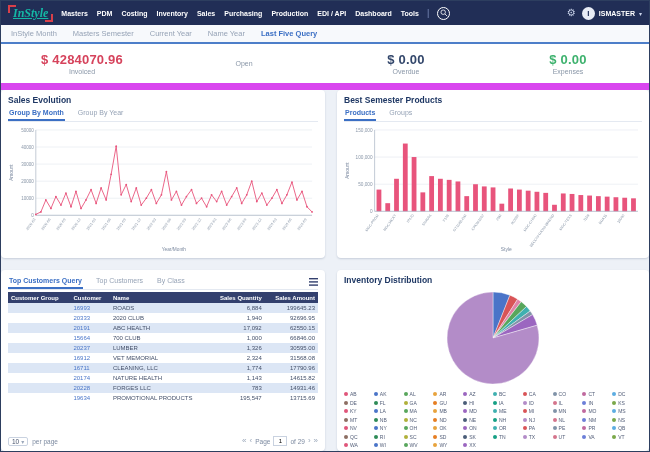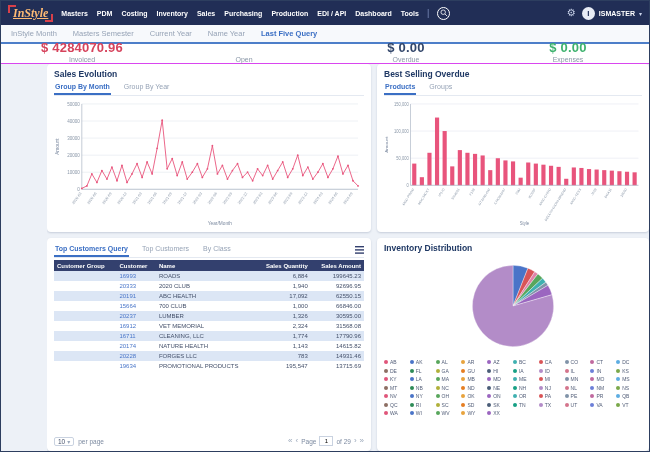--- a/index.html
+++ b/index.html
@@ -4,21 +4,21 @@
 <style>
   * { box-sizing: border-box; margin: 0; padding: 0; }
   body { background:#fff; font-family:"Liberation Sans", sans-serif; }
   .app { width:650px; height:452px; border:1px solid #2d3e5f; background:#edf1f7;
          display:flex; flex-direction:column; overflow:hidden; }
 
   
   .navbar { height:24px; background:#212e56; display:flex; align-items:center;
             padding:0 7px; gap:8px; color:#fff; flex:0 0 auto; }
   .logo { font-family:"Liberation Serif", serif; font-style:italic; font-weight:bold;
-          font-size:12px; color:#fdba74; position:relative; padding:1px 5px; cursor:pointer;text-decoration:underline; }
+          font-size:12px; color:#14b8a6; position:relative; padding:1px 5px; cursor:pointer;text-decoration:underline; }
   .logo::before { content:""; position:absolute; left:0; top:0; width:6px; height:6px;
           border-left:2px solid #d8404a; border-top:2px solid #d8404a; }
   .logo::after { content:""; position:absolute; right:0; bottom:0; width:6px; height:6px;
           border-right:2px solid #d8404a; border-bottom:2px solid #d8404a; }
   .menu { display:flex; gap:9px; align-items:center; }
   .menu-item { font-size:7px; font-weight:bold; color:#fff; cursor:pointer; white-space:nowrap; }
   .menu-sep { color:#7e8fbd; font-size:9px; }
   .search-btn { width:13px; height:13px; border-radius:50%; border:1px solid #fff;
           background:transparent; display:flex; align-items:center; justify-content:center; cursor:pointer; }
   .nav-right { margin-left:auto; display:flex; align-items:center; gap:6px; }
@@ -29,28 +29,28 @@
   .user-name { font-size:7px; font-weight:bold; color:#fff; }
   .caret { font-size:6px; color:#c9d3ea; }
 
   
   .period-tabs { height:19px; background:#f7f9fc; display:flex; align-items:center;
           padding:0 10px; gap:16px; border-bottom:2px solid #4d7ec9; flex:0 0 auto; }
   .ptab { font-size:7.5px; color:#96a3b6; cursor:pointer; white-space:nowrap; }
   .ptab.active { color:#3b6fc4; font-weight:bold; }
 
   
-  .kpis { height:20px; background:#fff; display:flex; border-bottom:1px solid #d946ef; flex:0 0 auto;align-items:flex-end; }
+  .kpis { height:46px; background:#fff; display:flex; border-bottom:7px solid #d946ef; flex:0 0 auto; }
   .kpi { flex:1; display:flex; flex-direction:column; align-items:center; justify-content:center; gap:1px; }
   .kpi-value { font-size:13px; font-weight:bold; letter-spacing:.2px; }
   .kpi-label { font-size:7px; color:#8a97a8; }
 
   
   .content { flex:1; display:grid; grid-template-columns:324px 1fr; grid-template-rows:168px 1fr;
-          gap:6px; overflow:hidden;margin-left:46px; }
+          gap:12px; overflow:hidden; }
   .panel { background:#fff; border-radius:4px; box-shadow:0 1px 2px rgba(30,50,90,.18);
           padding:5px 7px; overflow:hidden; display:flex; flex-direction:column; }
   .panel-title { font-size:8.5px; font-weight:bold; color:#1f3864; margin-bottom:2px; }
   .tab-row { display:flex; gap:12px; border-bottom:1px solid #e4e9f1; margin-bottom:2px; align-items:center; }
   .tab { font-size:7px; color:#96a3b6; padding:2px 1px 3px; border-bottom:2px solid transparent; cursor:pointer; white-space:nowrap; }
   .tab.active { color:#3b6fc4; border-bottom-color:#3b6fc4; font-weight:bold; }
   .burger { margin-left:auto; cursor:pointer; display:flex; }
   .chart-box { flex:1; min-height:0; }
   .chart-box svg { display:block; width:100%; height:100%; }
 
@@ -237,21 +237,21 @@
             <circle cx="295.9" cy="67.9" r="0.9" fill="#e8547c"></circle>
             <circle cx="300.9" cy="83.4" r="0.9" fill="#e8547c"></circle>
             <circle cx="306.0" cy="88.6" r="0.9" fill="#e8547c"></circle>
             <text x="5" y="49" transform="rotate(-90 5 49)" text-anchor="middle" font-size="4.8" fill="#7c8aa0">Amount</text>
             <text x="167" y="128" text-anchor="middle" font-size="4.8" fill="#7c8aa0">Year/Month</text>
           </svg>
         </div>
     </section>
 
     <section class="panel">
-      <div class="panel-title">Best Selling Overdue</div>
+      <div class="panel-title">Best Semester Products</div>
       <div class="tab-row" id="products-tabs">
           <div class="tab active">Products</div>
           <div class="tab">Groups</div>
         </div>
       <div class="chart-box" id="products-chart">
           <svg viewBox="0 0 292 130" preserveAspectRatio="none">
             <line x1="30" x2="288" y1="88" y2="88" stroke="#e6eaf1" stroke-width="0.7"></line>
             <text x="28" y="89.6" text-anchor="end" font-size="4.6" fill="#8a97a8">0</text>
             <line x1="30" x2="288" y1="60.66666666666667" y2="60.66666666666667" stroke="#e6eaf1" stroke-width="0.7"></line>
             <text x="28" y="62.26666666666667" text-anchor="end" font-size="4.6" fill="#8a97a8">50,000</text>

